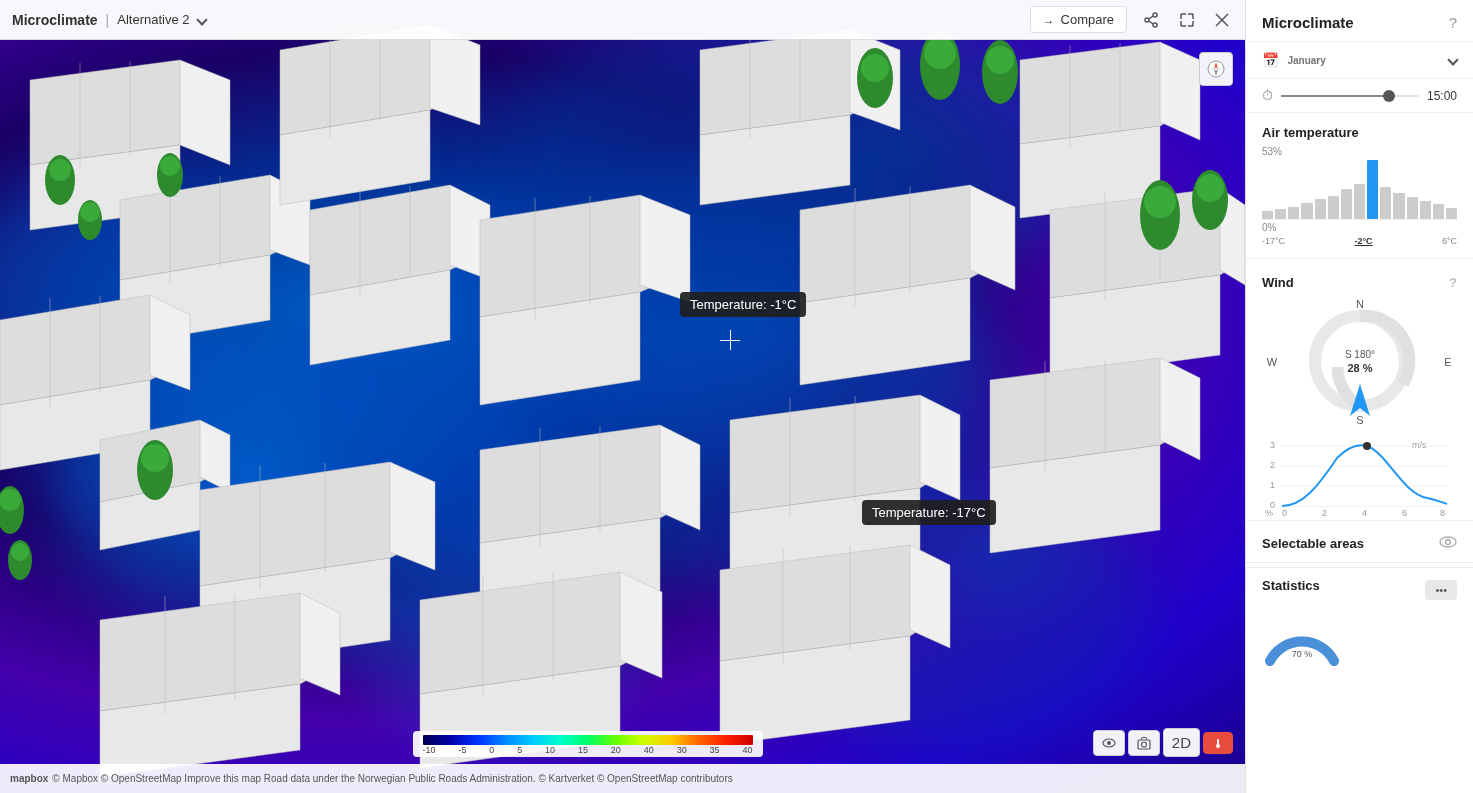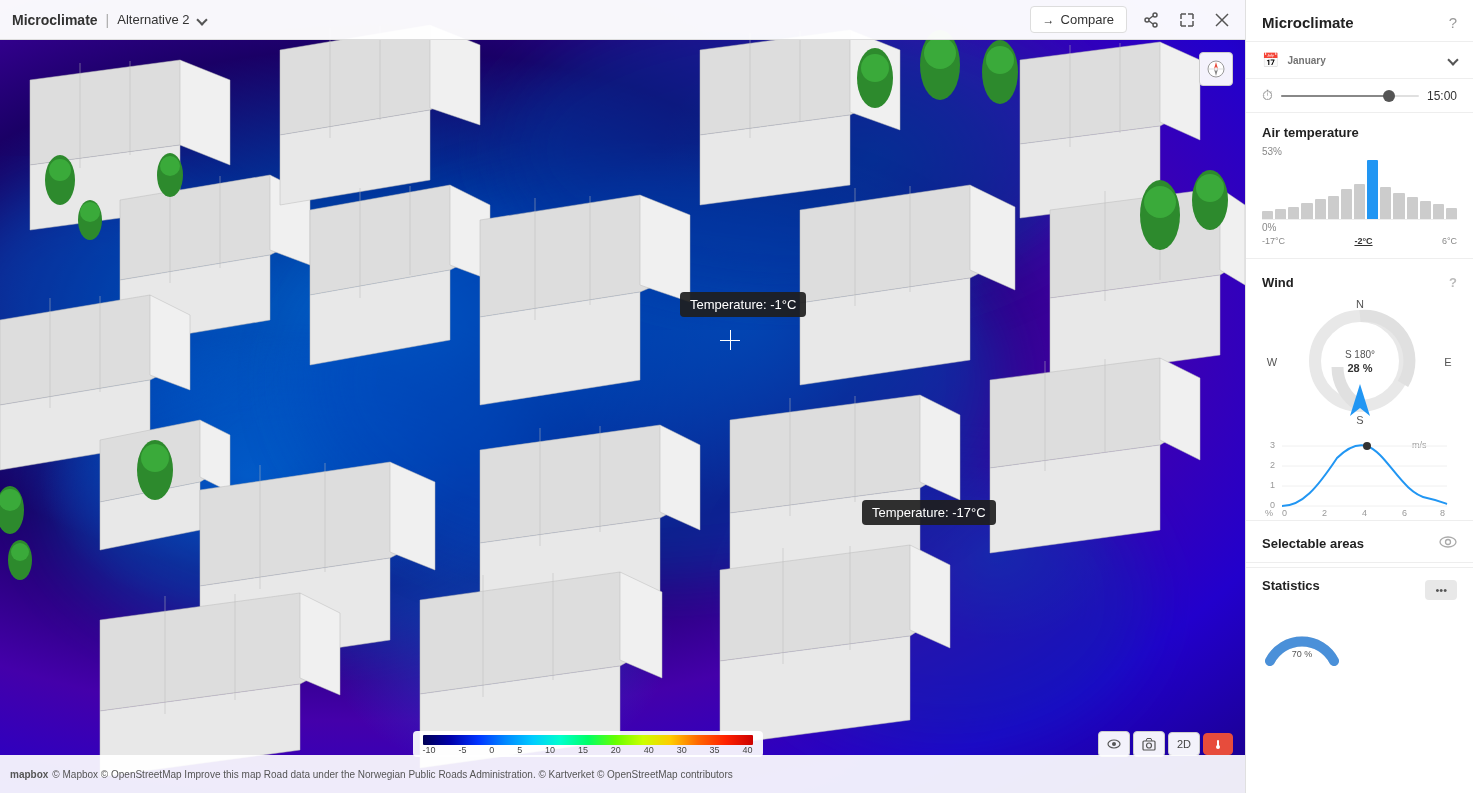--- a/index.html
+++ b/index.html
@@ -154,21 +154,21 @@
       cursor: pointer;
       font-size: 16px;
     }
 
     
     .bottom-bar {
       position: absolute;
       bottom: 0;
       left: 0;
       right: 0;
-      height: 38px;
+      height: 29px;
       background: rgba(255,255,255,0.92);
       display: flex;
       align-items: center;
       padding: 0 10px;
       gap: 4px;
       font-size: 10px;
       color: #555;
       z-index: 10;
       text-align: right;
     }
@@ -466,21 +466,21 @@
       align-items: center;
       gap: 3px;
       z-index: 10;
     }
 
     .tool-btn {
       background: rgba(255,255,255,0.95);
       border: 1px solid #ccc;
       border-radius: 4px;
       padding: 5px 8px;
-      font-size: 11px;
+      font-size: 15px;
       cursor: pointer;
       color: #444;
       display: flex;
       align-items: center;
       gap: 3px;
     }
 
     .tool-btn-red {
       background: #e74c3c;
       border-color: #e74c3c;

